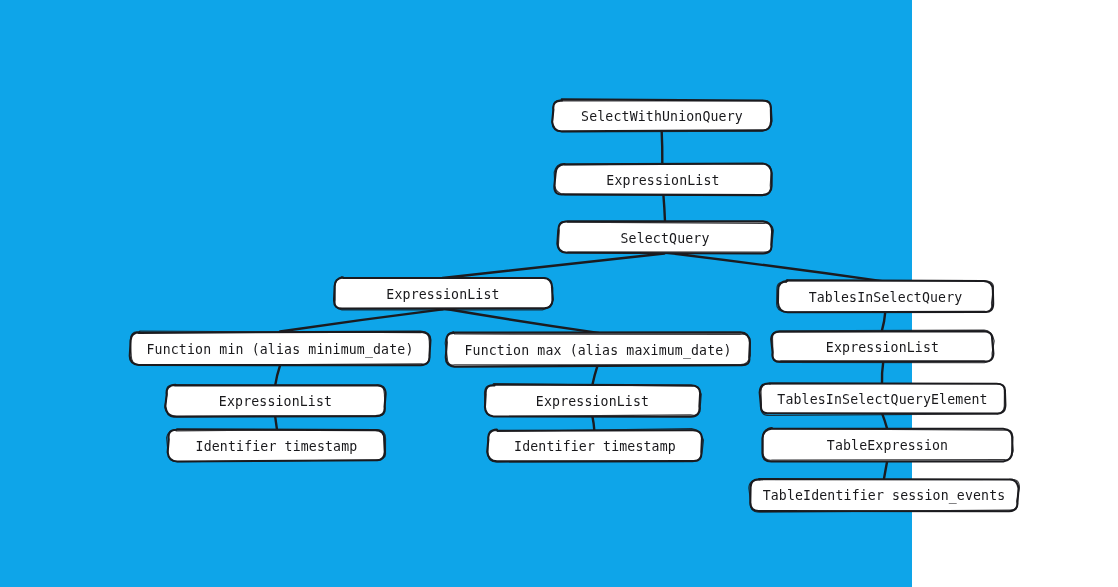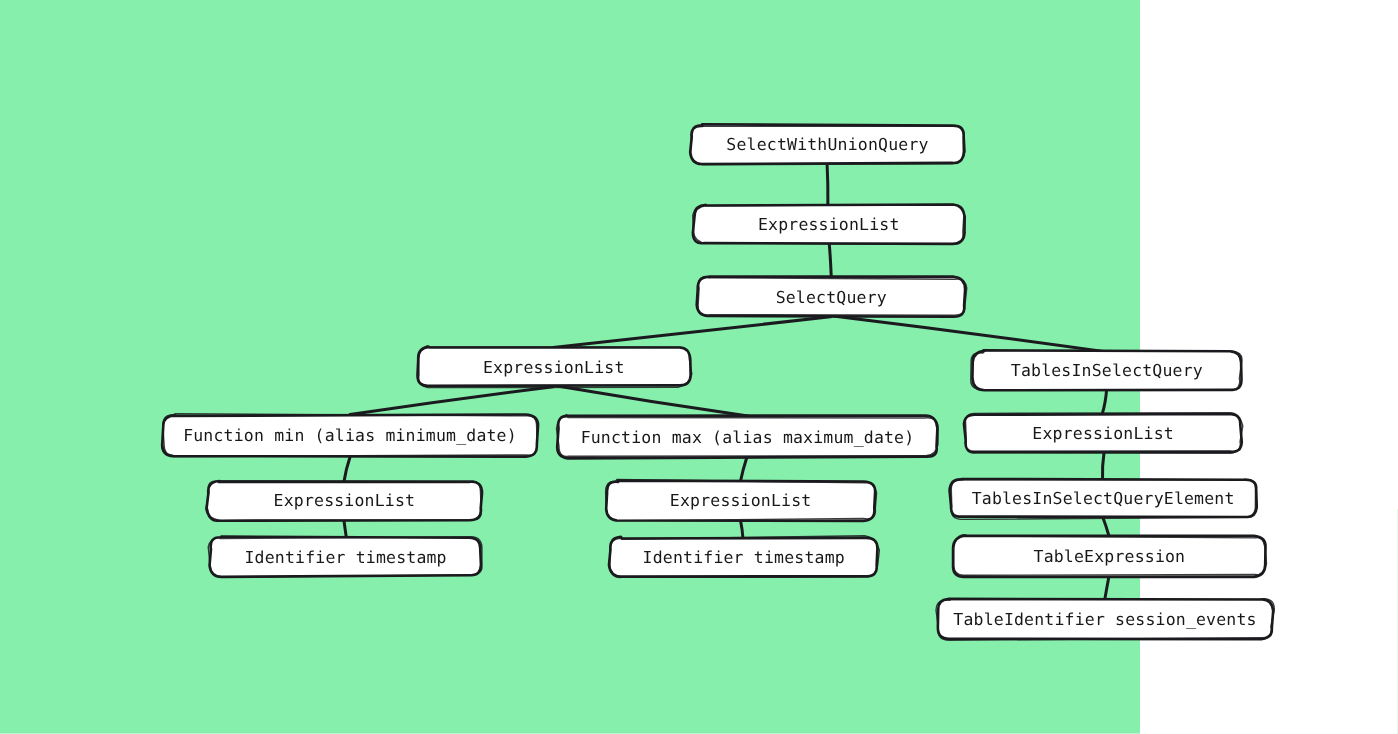--- a/index.html
+++ b/index.html
@@ -10,21 +10,21 @@
   body {
     width: 1118px;
     height: 587px;
     overflow: hidden;
     font-family: "DejaVu Sans", sans-serif;
   }
   #canvas {
     position: relative;
     width: 912px;
     height: 587px;
-    background: #86efac;
+    background: #0ea5e9;
   }
   svg#diagram {
     position: absolute;
     top: 0;
     left: 0;
     width: 1118px;
     height: 587px;
     display: block;
   }
   .node-rect {

